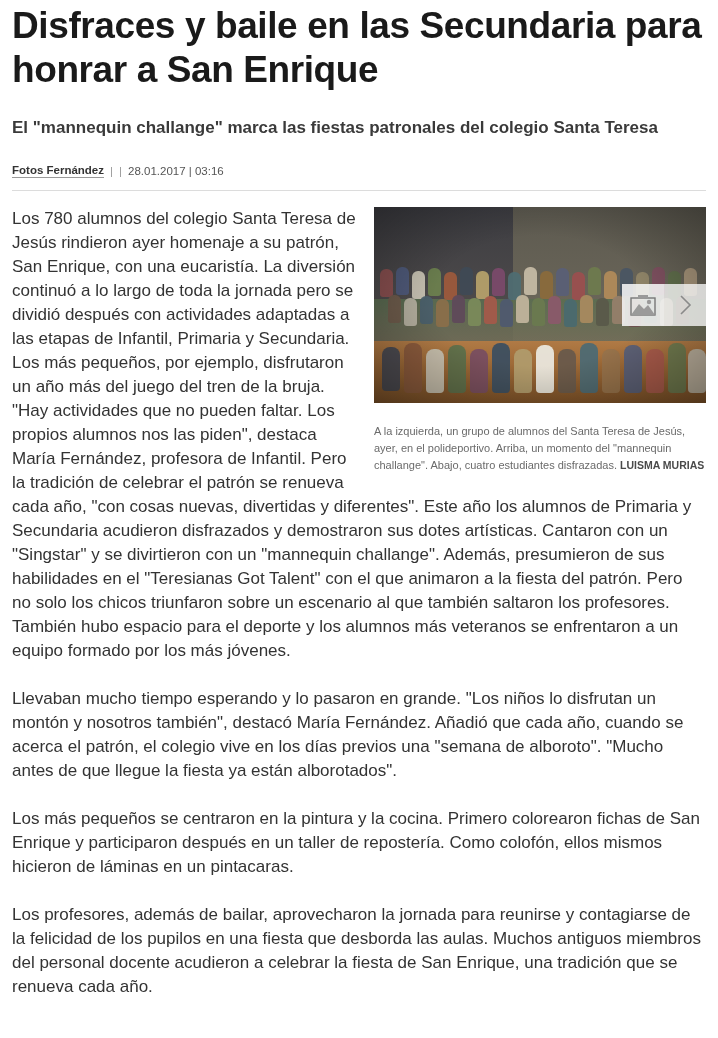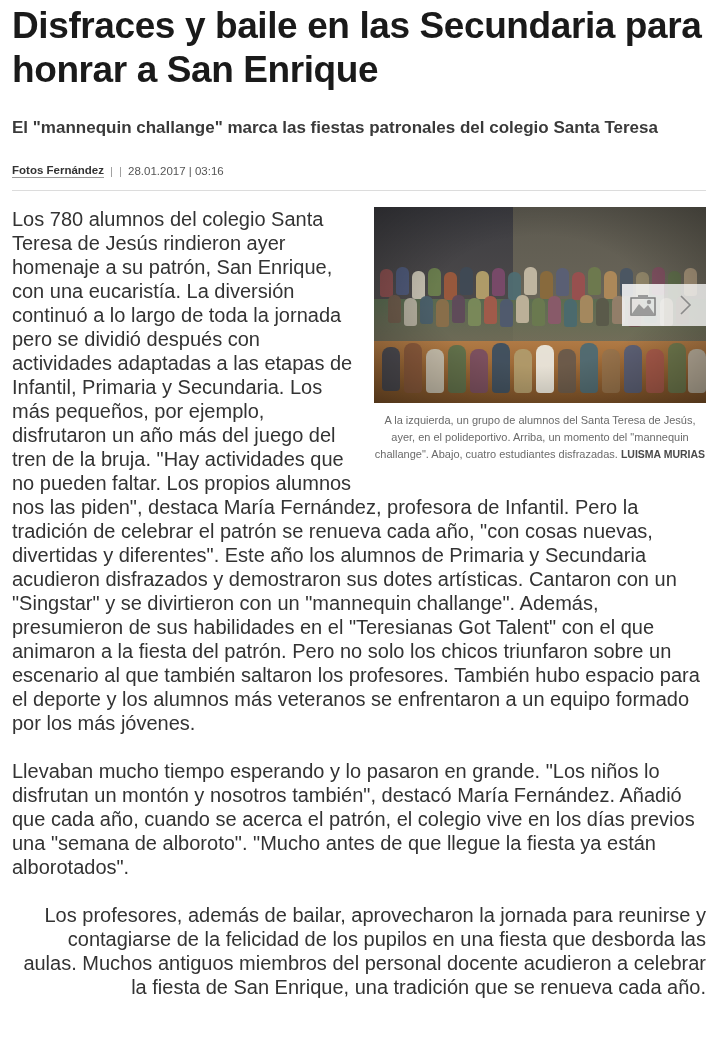--- a/index.html
+++ b/index.html
@@ -139,25 +139,25 @@
     height: 42px;
     background: rgba(245,245,245,0.88);
     display: flex;
     align-items: center;
     justify-content: center;
   }
   .gal-btn.left { right: 42px; }
   .gal-btn.right { right: 0; background: rgba(245,245,245,0.80); }
   .gal-btn svg { display: block; }
   .caption {
-    margin-top: 9px;
+    margin-top: 20px;
     font-size: 11px;
     line-height: 17px;
     color: #6a6a6a;
-    text-align: center;
+    text-align: left;
   }
   .credit {
     font-weight: bold;
     color: #4a4a4a;
     font-size: 10.5px;
   }
   .photos-link {
     margin-top: 24px;
     display: flex;
     align-items: center;
@@ -168,27 +168,27 @@
     width: 19px;
     height: 15px;
     position: relative;
     flex: 0 0 auto;
   }
   .photos-link .label {
     font-size: 12.5px;
     color: #3a3a3a;
   }
   .body-text p {
-    font-size: 20px;
+    font-size: 17px;
     line-height: 24px;
     color: #333333;
     margin: 0 0 24px 0;
     text-align: left;
   }
-  .body-text p:last-child { margin-bottom: 0; text-align: right; }
+  .body-text p:last-child { margin-bottom: 0; }
   .clearfix::after { content: ""; display: block; clear: both; }
 </style>
 </head>
 <body>
 
 <div class="page">
 
   <h1 class="headline">Disfraces y baile en las Secundaria para honrar a San Enrique</h1>
 
   <h2 class="subhead">El "mannequin challange" marca las fiestas patronales del colegio Santa Teresa</h2>
@@ -291,17 +291,18 @@
       <figcaption class="caption">
         <span>A la izquierda, un grupo de alumnos del Santa Teresa de Jesús, ayer, en el polideportivo. Arriba, un momento del "mannequin challange". Abajo, cuatro estudiantes disfrazadas.</span>
         <span class="credit">LUISMA MURIAS</span>
       </figcaption>
 
     </figure>
 
     <div class="body-text">
       <p>Los 780 alumnos del colegio Santa Teresa de Jesús rindieron ayer homenaje a su patrón, San Enrique, con una eucaristía. La diversión continuó a lo largo de toda la jornada pero se dividió después con actividades adaptadas a las etapas de Infantil, Primaria y Secundaria. Los más pequeños, por ejemplo, disfrutaron un año más del juego del tren de la bruja. "Hay actividades que no pueden faltar. Los propios alumnos nos las piden", destaca María Fernández, profesora de Infantil. Pero la tradición de celebrar el patrón se renueva cada año, "con cosas nuevas, divertidas y diferentes". Este año los alumnos de Primaria y Secundaria acudieron disfrazados y demostraron sus dotes artísticas. Cantaron con un "Singstar" y se divirtieron con un "mannequin challange". Además, presumieron de sus habilidades en el "Teresianas Got Talent" con el que animaron a la fiesta del patrón. Pero no solo los chicos triunfaron sobre un escenario al que también saltaron los profesores. También hubo espacio para el deporte y los alumnos más veteranos se enfrentaron a un equipo formado por los más jóvenes.</p>
       <p>Llevaban mucho tiempo esperando y lo pasaron en grande. "Los niños lo disfrutan un montón y nosotros también", destacó María Fernández. Añadió que cada año, cuando se acerca el patrón, el colegio vive en los días previos una "semana de alboroto". "Mucho antes de que llegue la fiesta ya están alborotados".</p>
+      <p>Los más pequeños se centraron en la pintura y la cocina. Primero colorearon fichas de San Enrique y participaron después en un taller de repostería. Como colofón, ellos mismos hicieron de láminas en un pintacaras.</p>
       <p>Los profesores, además de bailar, aprovecharon la jornada para reunirse y contagiarse de la felicidad de los pupilos en una fiesta que desborda las aulas. Muchos antiguos miembros del personal docente acudieron a celebrar la fiesta de San Enrique, una tradición que se renueva cada año.</p>
     </div>
 
   </div>
 </div>
 
 </body></html>

